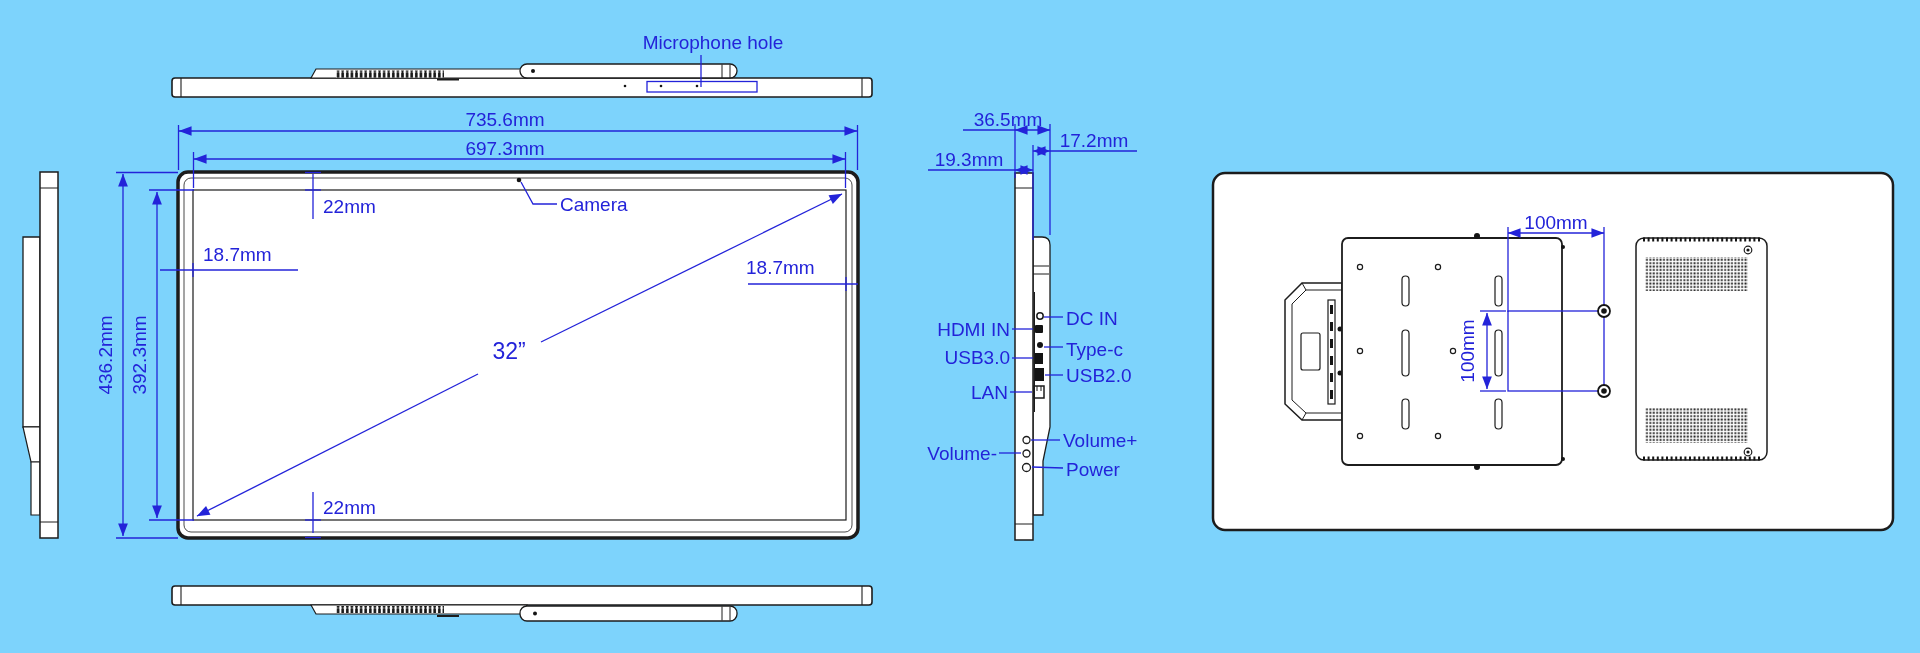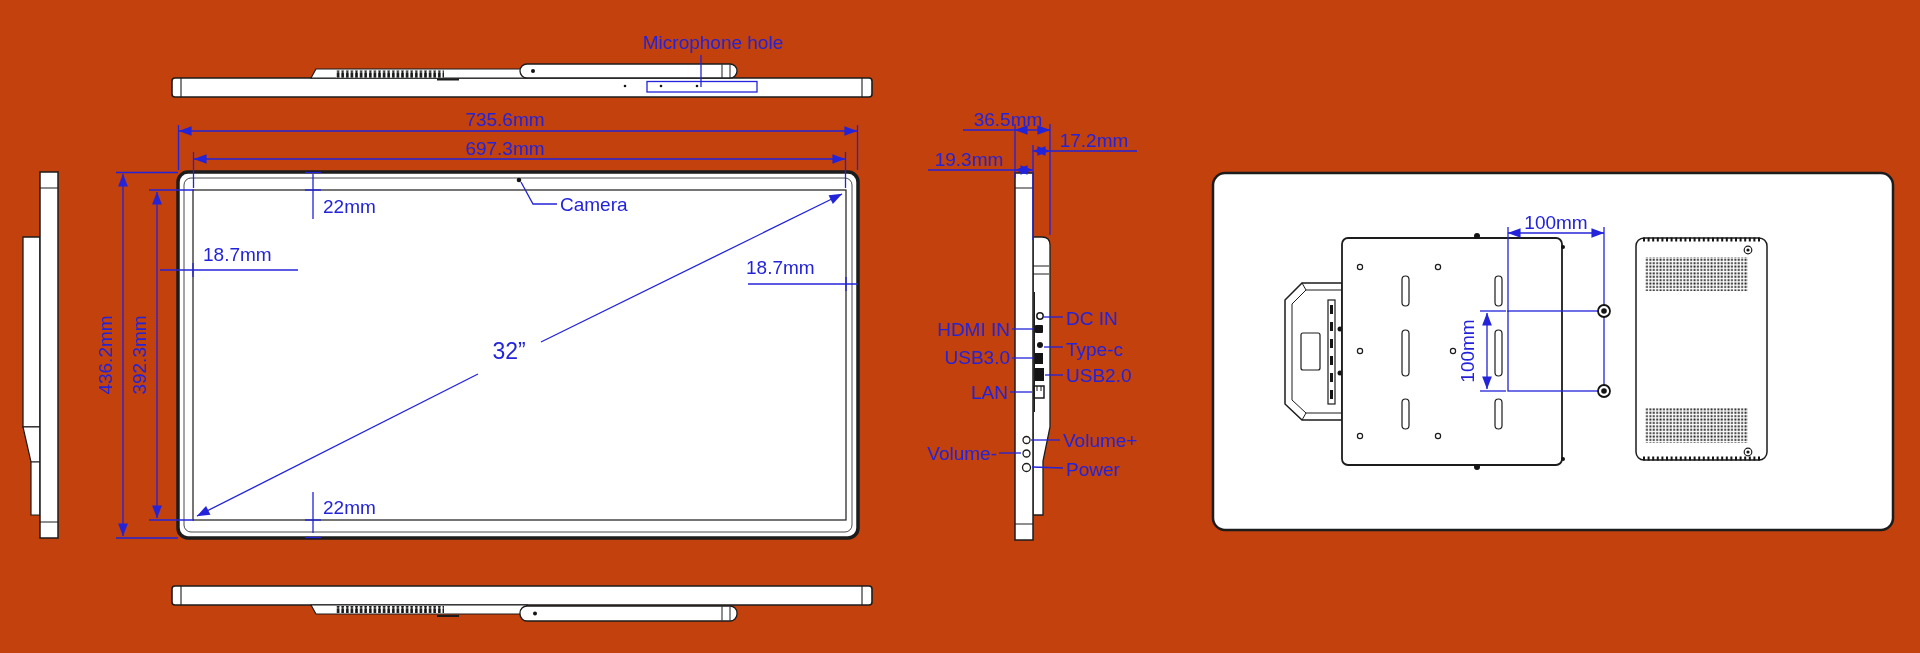--- a/index.html
+++ b/index.html
@@ -1,16 +1,16 @@
 <!DOCTYPE html>
 <html><head>
 <meta charset="utf-8">
 <style>
   html,body{margin:0;padding:0;background:#ffffff;}
-  .canvas{position:relative;width:1920px;height:653px;background:#c2410c;overflow:hidden;
+  .canvas{position:relative;width:1920px;height:653px;background:#7dd3fc;overflow:hidden;
           font-family:"Liberation Sans",sans-serif;}
   svg{position:absolute;left:0;top:0;}
   .ann{fill:#2323d9;font-size:19px;font-family:"Liberation Sans",sans-serif;}
   .ann-lg{fill:#2323d9;font-size:23px;font-family:"Liberation Sans",sans-serif;}
   .bl{stroke:#2323d9;stroke-width:1.3;fill:none;}
   .ln{stroke:#1c1c1c;fill:#ffffff;}
   .lnf{stroke:#1c1c1c;fill:none;}
 </style>
 </head>
 <body>

